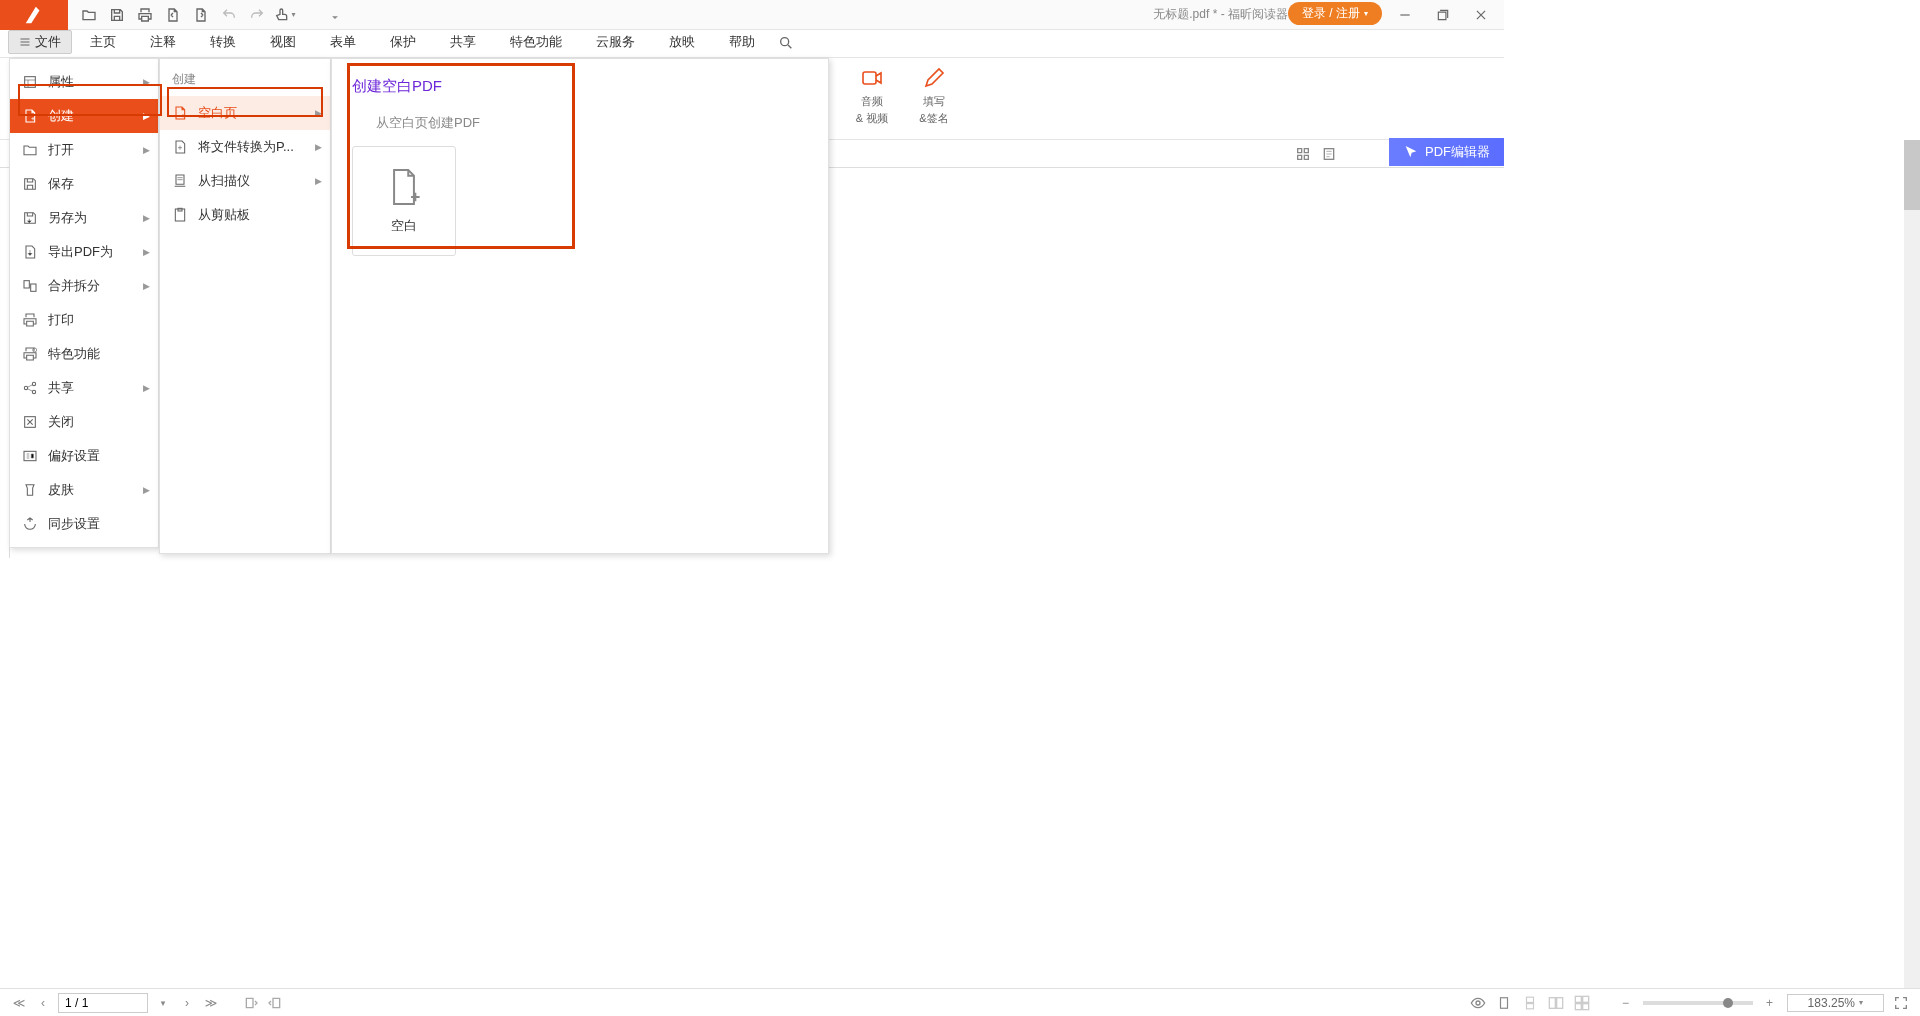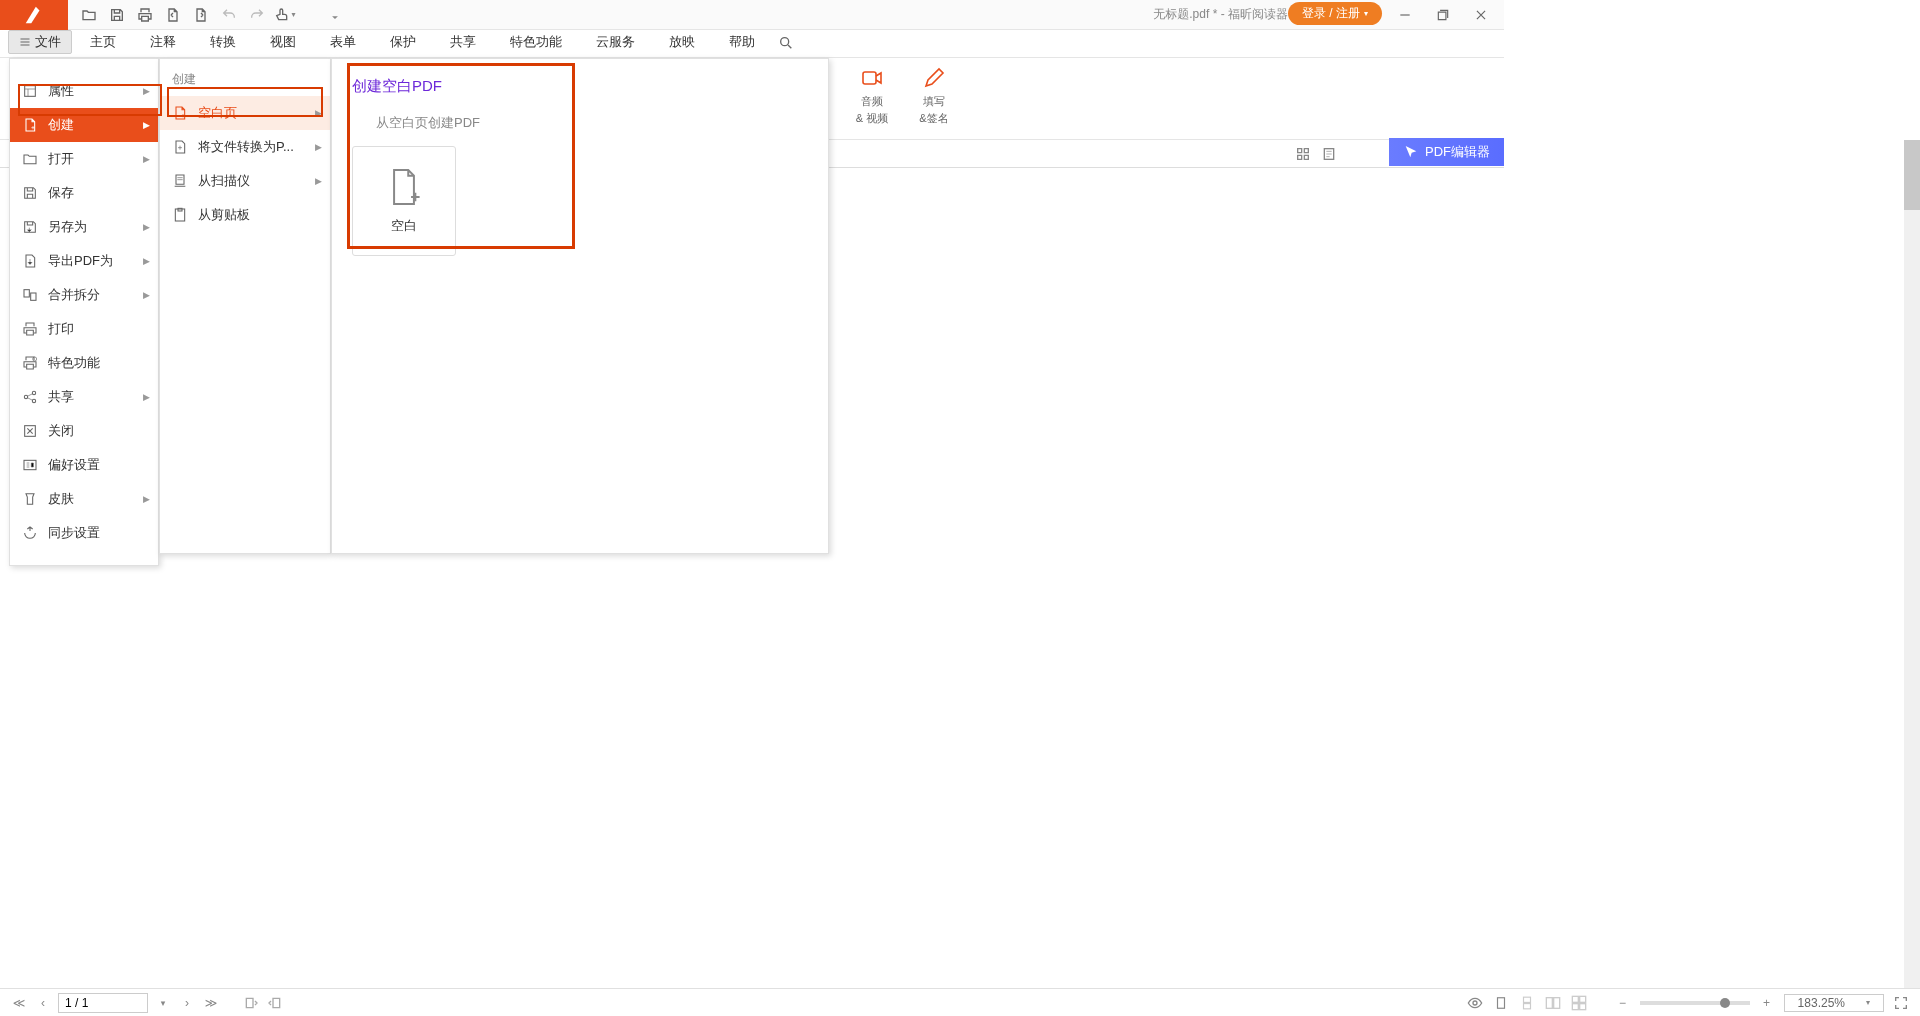--- a/index.html
+++ b/index.html
@@ -24,21 +24,21 @@
 .ribbon { height: 82px; border-bottom: 1px solid #e5e5e5; position: relative; }
 .ribbon-group { position: absolute; top: 6px; display: flex; gap: 10px; }
 .ribbon-btn { width: 52px; display: flex; flex-direction: column; align-items: center; gap: 2px; font-size: 11px; color: #666; }
 .ribbon-btn .ico { height: 28px; display: flex; align-items: center; justify-content: center; }
 
 
 .sub-toolbar { height: 28px; border-bottom: 1px solid #ddd; position: relative; display: flex; justify-content: flex-end; align-items: center; padding-right: 6px; gap: 6px; }
 .pdf-editor-btn { background: linear-gradient(90deg,#6a7cff,#5a6dff); color: #fff; padding: 4px 14px; display: flex; align-items: center; gap: 6px; font-size: 13px; position: absolute; right: 0; top: -2px; height: 28px; }
 
 
-.backstage { position: absolute; top: 58px; left: 9px; width: 150px; background: #fff; border: 1px solid #e0e0e0; box-shadow: 2px 2px 6px rgba(0,0,0,0.15); z-index: 50; padding: 15px 0; }
+.backstage { position: absolute; top: 58px; left: 9px; width: 150px; background: #fff; border: 1px solid #e0e0e0; box-shadow: 2px 2px 6px rgba(0,0,0,0.15); z-index: 50; padding: 6px 0; }
 .bs-item { height: 34px; display: flex; align-items: center; padding: 0 12px; gap: 10px; cursor: pointer; position: relative; }
 .bs-item .arrow { position: absolute; right: 8px; color: #999; font-size: 9px; }
 .bs-item.active { background: #e94e1b; color: #fff; }
 .bs-item.active .arrow { color: #fff; }
 .bs-outline { position: absolute; border: 2px solid #d83b01; pointer-events: none; z-index: 60; }
 
 
 .submenu { position: absolute; top: 58px; left: 159px; width: 172px; background: #fff; border: 1px solid #e0e0e0; box-shadow: 2px 2px 6px rgba(0,0,0,0.15); z-index: 50; padding: 6px 0; height: 496px; }
 .sub-header { padding: 6px 12px 8px; color: #888; font-size: 12px; }
 .sub-item { height: 34px; display: flex; align-items: center; padding: 0 12px; gap: 10px; cursor: pointer; position: relative; font-size: 13px; }
@@ -57,21 +57,21 @@
 
 .left-stub { position: absolute; top: 168px; left: 0; width: 10px; height: 390px; background: #fff; border-right: 1px solid #ddd; }
 
 
 .statusbar { position: absolute; bottom: 0; left: 0; right: 0; height: 28px; border-top: 1px solid #e0e0e0; display: flex; align-items: center; padding: 0 10px; font-size: 12px; color: #666; background: #fff; }
 .statusbar .grp { display: flex; align-items: center; gap: 6px; }
 .page-input { border: 1px solid #ccc; height: 20px; width: 90px; padding: 0 6px; font-size: 12px; background: #fff; }
 .status-right { margin-left: auto; display: flex; align-items: center; gap: 8px; }
 .zoom-track { width: 110px; height: 4px; background: #ddd; position: relative; }
 .zoom-thumb { position: absolute; width: 10px; height: 10px; background: #888; border-radius: 50%; top: -3px; left: 80px; }
-.zoom-box { border: 1px solid #ccc; padding: 1px 13px; display: flex; align-items: center; gap: 21px; }
+.zoom-box { border: 1px solid #ccc; padding: 1px 20px; display: flex; align-items: center; gap: 4px; }
 .sb-ico { width: 18px; height: 18px; display: flex; align-items: center; justify-content: center; color: #888; }
 
 .ico svg, .win-btn svg, .qat-btn svg { display: block; }
 </style>
 </head>
 <body>
 
 <div class="titlebar">
   <div class="app-logo">
     <svg width="22" height="22" viewBox="0 0 24 24">

